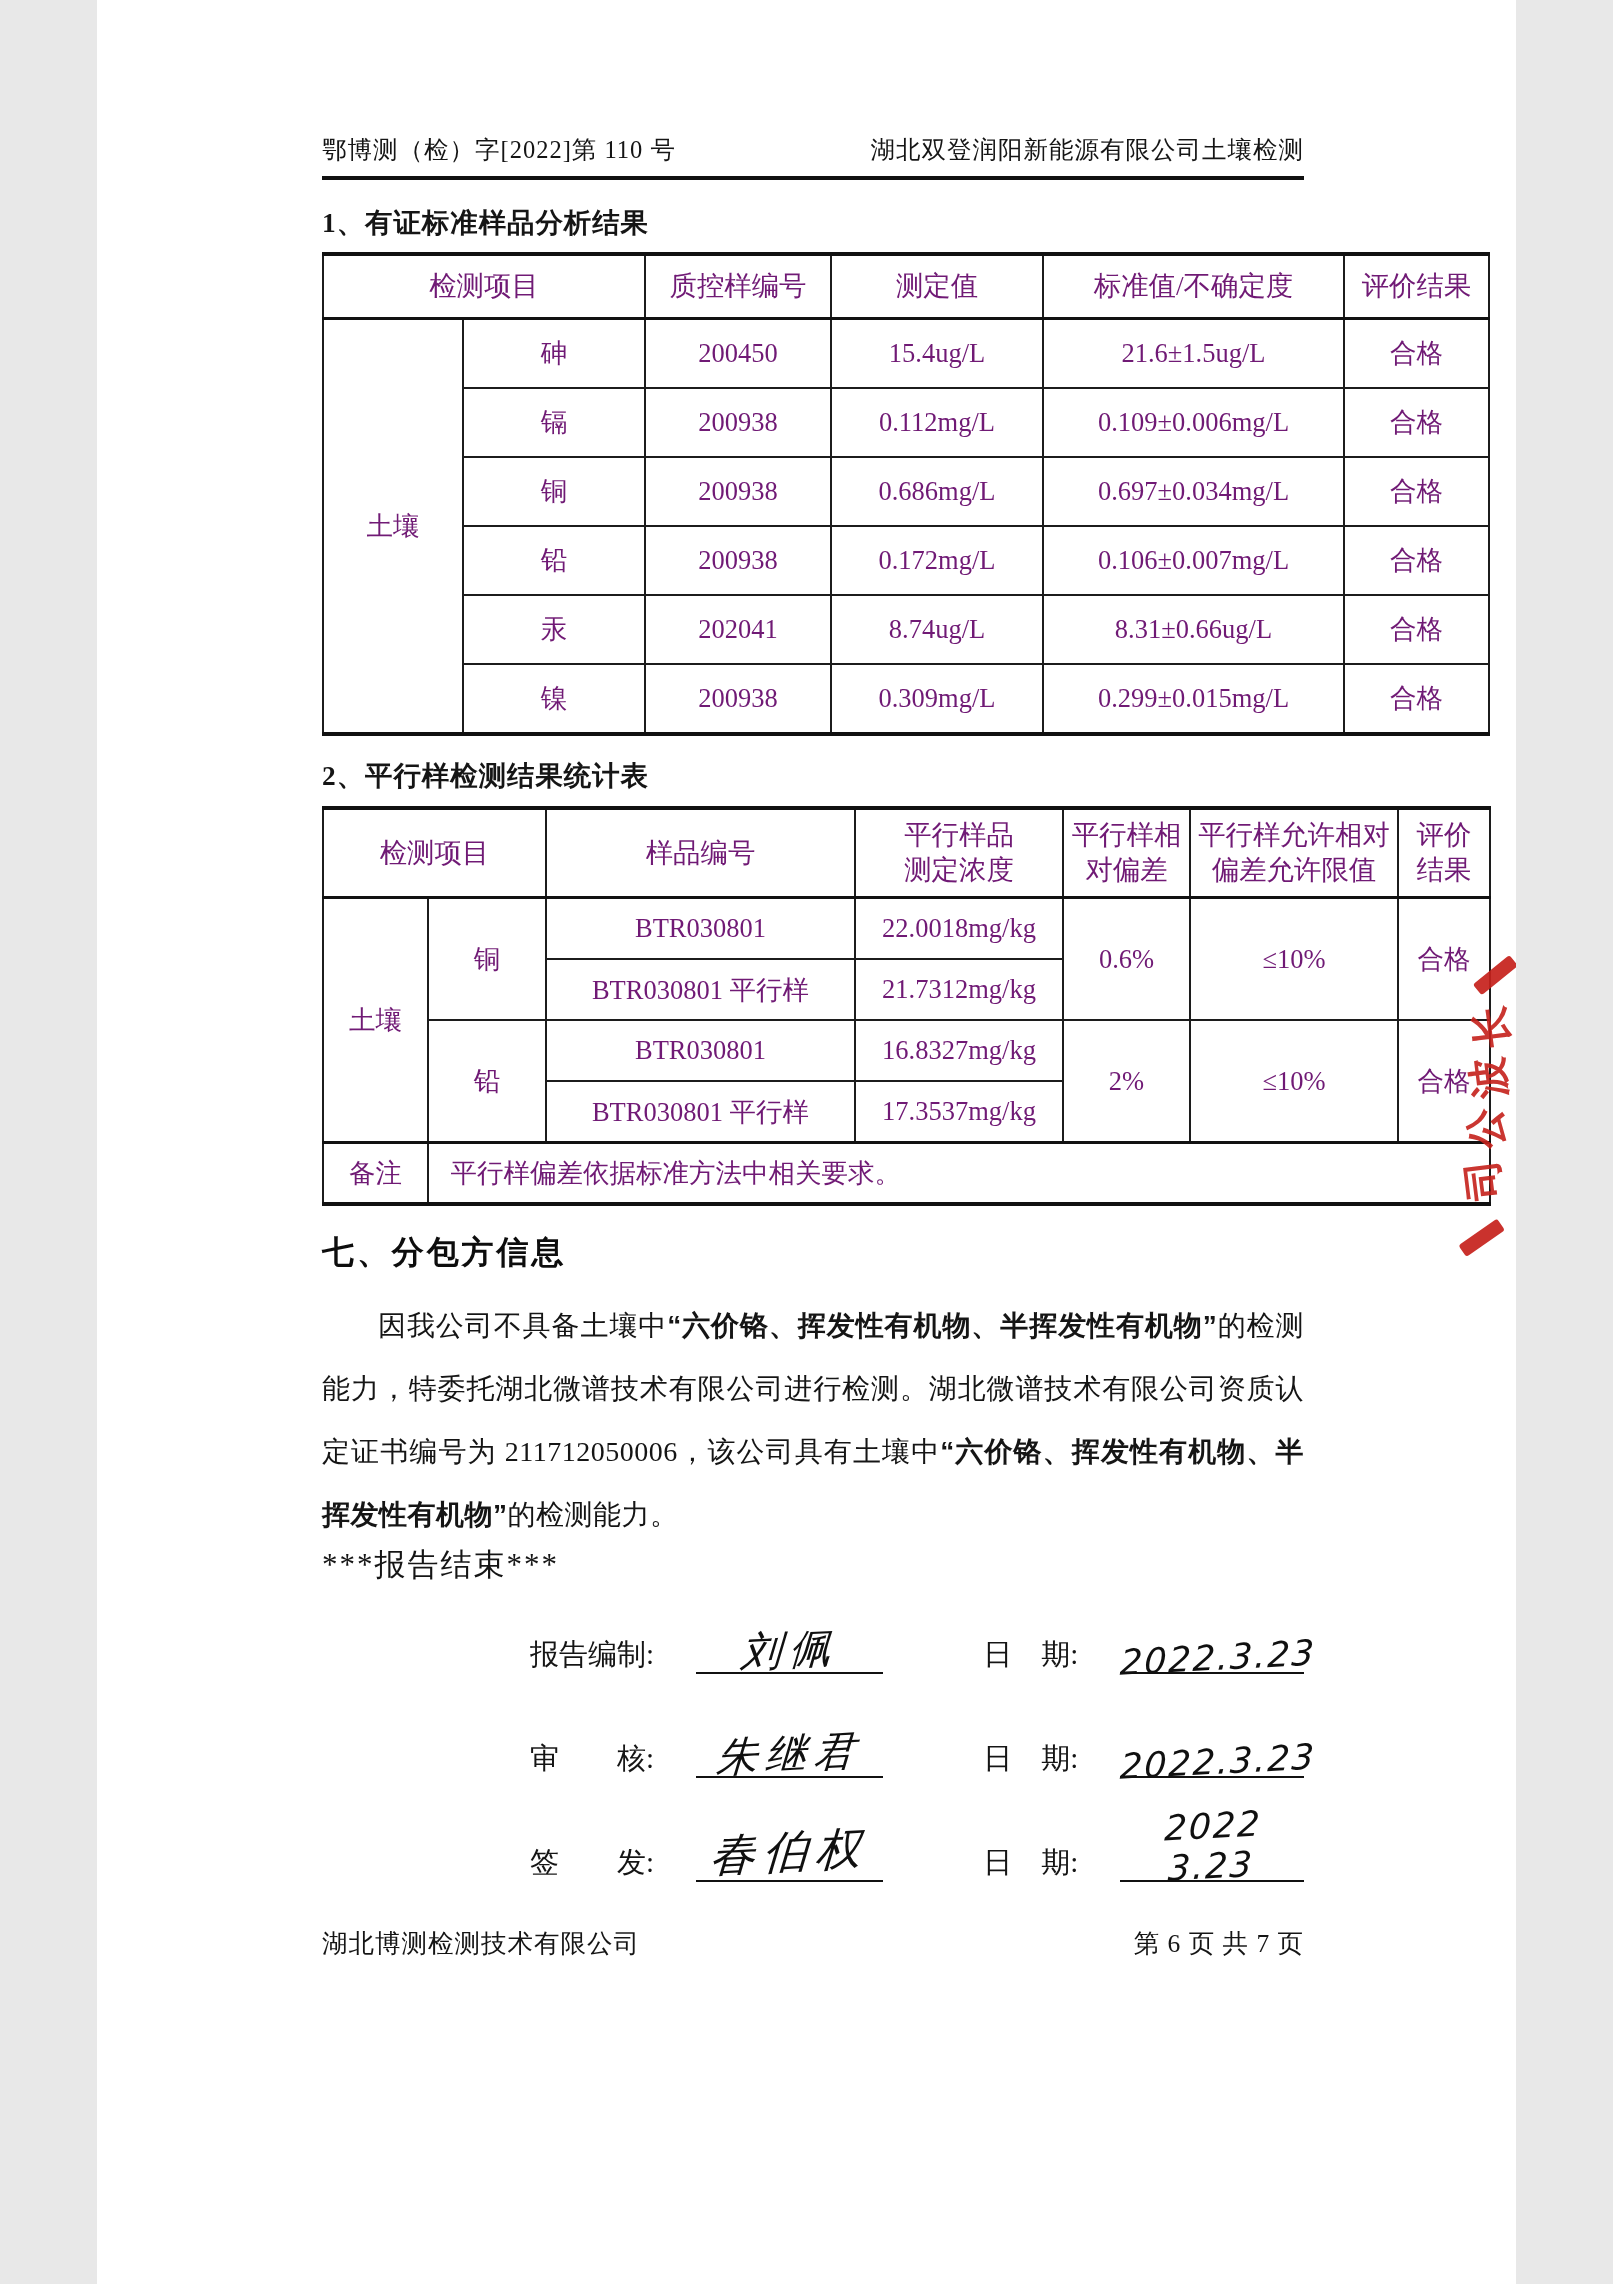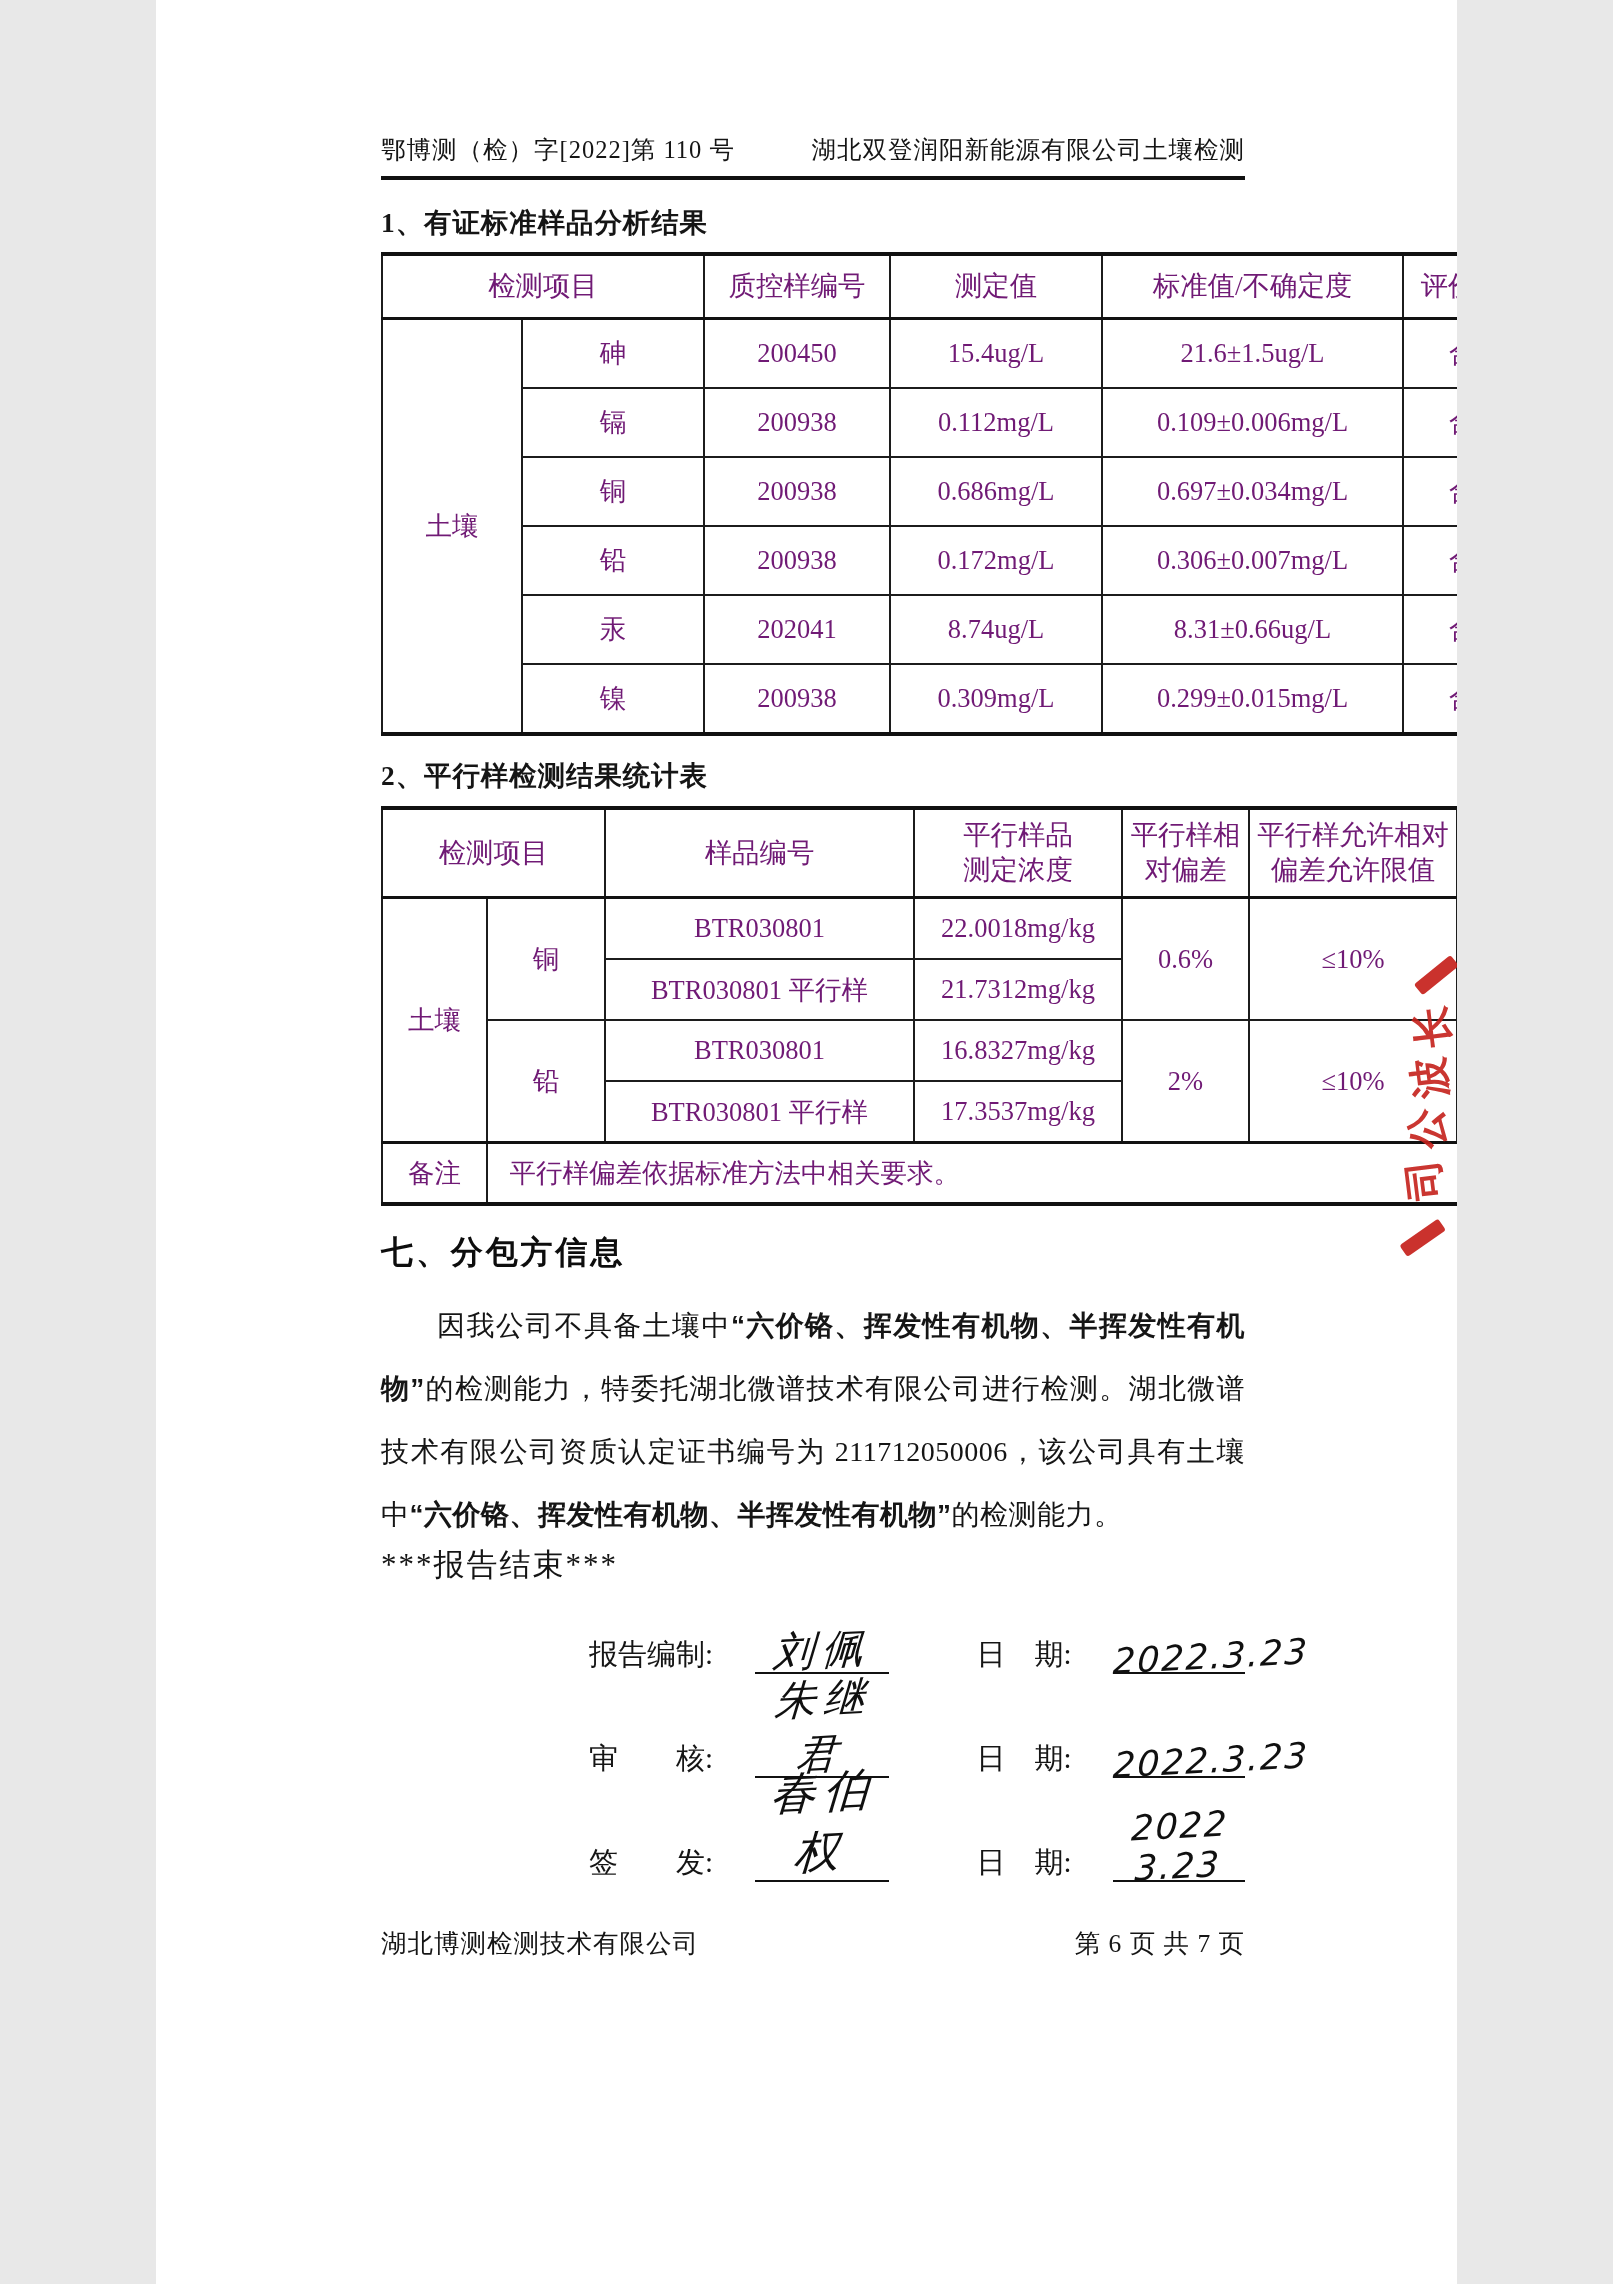--- a/index.html
+++ b/index.html
@@ -1,18 +1,18 @@
 <!DOCTYPE html>
 <html lang="zh"><head>
 <meta charset="utf-8">
 <style>
   html,body{margin:0;padding:0;background:#e8e8e8;}
   .page{
     position:relative;
-    width:1301px;height:2285px;
+    width:1419px;height:2285px;
     margin:0 auto;
     background:#ffffff;
     color:#151515;
     font-family:"Liberation Serif","DejaVu Serif",serif;
     box-sizing:border-box;
     padding:135px 212px 0 225px;
     overflow:hidden;
   }
   
   .doc-header{display:flex;justify-content:space-between;align-items:flex-end;
@@ -127,21 +127,21 @@
         <td>铜</td>
         <td>200938</td>
         <td>0.686mg/L</td>
         <td>0.697±0.034mg/L</td>
         <td>合格</td>
       </tr>
       <tr>
         <td>铅</td>
         <td>200938</td>
         <td>0.172mg/L</td>
-        <td>0.306±0.007mg/L</td>
+        <td>0.106±0.007mg/L</td>
         <td>合格</td>
       </tr>
       <tr>
         <td>汞</td>
         <td>202041</td>
         <td>8.74ug/L</td>
         <td>8.31±0.66ug/L</td>
         <td>合格</td>
       </tr>
       <tr>

